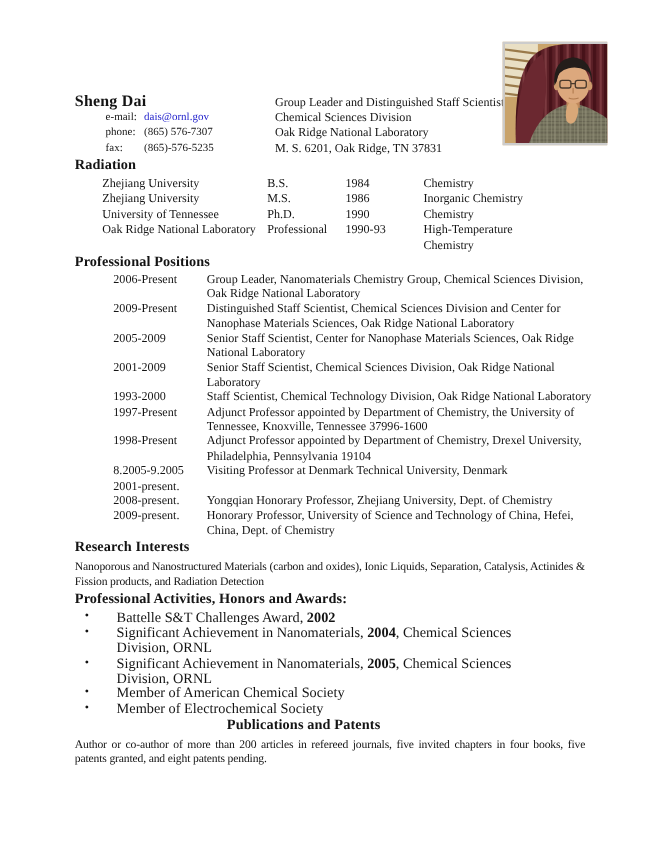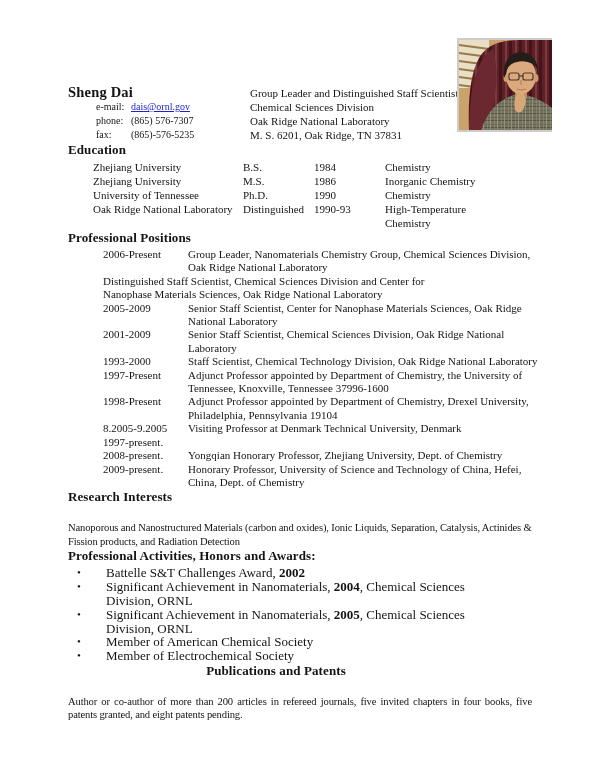--- a/index.html
+++ b/index.html
@@ -20,21 +20,21 @@
 
   
   .header { position: relative; }
   .person-name {
     font-size: 14.5px; font-weight: bold; margin: 0;
     line-height: 16px; letter-spacing: 0.2px;
   }
   .contact-table { margin-left: 28px; }
   .contact-row { display: grid; grid-template-columns: 35px auto; line-height: 14px; font-size: 10px; }
   .contact-value a, .email-link {
-    color: #2222cc; text-decoration: underline; cursor: pointer;
+    color: #2222cc; cursor: pointer;
   }
   .affiliation {
     position: absolute; left: 182px; top: 2px;
     font-size: 11px; line-height: 14px; white-space: nowrap;
   }
   .affiliation div:first-child { margin-bottom: 0; }
 
   
   .photo {
     position: absolute; left: 457px; top: 38px;
@@ -57,21 +57,21 @@
 
   .edu-table { margin: 2px 0 0 25px; font-size: 11px; }
   .edu-row { display: grid; grid-template-columns: 150px 71px 71px auto; line-height: 14px; }
 
   .pos-table { margin: 2px 0 0 35px; font-size: 11px; }
   .pos-row { display: grid; grid-template-columns: 85px auto; line-height: 13.4px; }
   .pos-desc { width: 358px; }
 
   .para {
     font-size: 10.6px; letter-spacing: -0.15px;
-    line-height: 13.5px; margin: 16px 0 0 0; width: 464px;
+    line-height: 13.5px; margin: 4px 0 0 0; width: 464px;
   }
   .para.justified { text-align: justify; }
 
   .bullet-list { margin: 2px 0 0 9px; font-size: 13px; }
   .bullet-row { display: grid; grid-template-columns: 29px auto; line-height: 13.8px; }
   .bullet-row::before {
     content: "\2022";
     font-size: 11px;
   }
   .b { font-weight: bold; }
@@ -152,21 +152,21 @@
       <g stroke="#4a3a2c" stroke-width="1.2" fill="none">
         <rect x="50" y="33" width="10" height="7" rx="2"></rect>
         <rect x="64" y="33" width="10" height="7" rx="2"></rect>
         <path d="M60 36 L64 36"></path>
       </g>
 
       <path d="M62 40 L62 45 M58 49 Q62 51 67 49" stroke="#b07a4e" stroke-width="1" fill="none"></path>
     </svg>
   </div>
 
-  <h2 class="sec sec-edu">Education</h2>
+  <h2 class="sec sec-edu">Radiation</h2>
   <div class="edu-table">
     <div class="edu-row">
       <span>Zhejiang University</span>
       <span>B.S.</span>
       <span>1984</span>
       <span>Chemistry</span>
     </div>
     <div class="edu-row">
       <span>Zhejiang University</span>
       <span>M.S.</span>
@@ -174,33 +174,34 @@
       <span>Inorganic Chemistry</span>
     </div>
     <div class="edu-row">
       <span>University of Tennessee</span>
       <span>Ph.D.</span>
       <span>1990</span>
       <span>Chemistry</span>
     </div>
     <div class="edu-row">
       <span>Oak Ridge National Laboratory</span>
-      <span>Distinguished</span>
+      <span>Professional</span>
       <span>1990-93</span>
       <span>High-Temperature Chemistry</span>
     </div>
   </div>
 
   <h2 class="sec sec-pos">Professional Positions</h2>
   <div class="pos-table">
     <div class="pos-row">
       <span class="pos-date">2006-Present</span>
       <span class="pos-desc">Group Leader, Nanomaterials Chemistry Group, Chemical Sciences Division, Oak Ridge National Laboratory</span>
     </div>
     <div class="pos-row">
+      <span class="pos-date">2009-Present</span>
       <span class="pos-desc">Distinguished Staff Scientist, Chemical Sciences Division and Center for Nanophase Materials Sciences, Oak Ridge National Laboratory</span>
     </div>
     <div class="pos-row">
       <span class="pos-date">2005-2009</span>
       <span class="pos-desc">Senior Staff Scientist, Center for Nanophase Materials Sciences, Oak Ridge National Laboratory</span>
     </div>
     <div class="pos-row">
       <span class="pos-date">2001-2009</span>
       <span class="pos-desc">Senior Staff Scientist, Chemical Sciences Division, Oak Ridge National Laboratory</span>
     </div>
@@ -214,21 +215,21 @@
     </div>
     <div class="pos-row">
       <span class="pos-date">1998-Present</span>
       <span class="pos-desc">Adjunct Professor appointed by Department of Chemistry, Drexel University, Philadelphia, Pennsylvania 19104</span>
     </div>
     <div class="pos-row">
       <span class="pos-date">8.2005-9.2005</span>
       <span class="pos-desc">Visiting Professor at Denmark Technical University, Denmark</span>
     </div>
     <div class="pos-row">
-      <span class="pos-date">1997-present.</span>
+      <span class="pos-date">2001-present.</span>
     </div>
     <div class="pos-row">
       <span class="pos-date">2008-present.</span>
       <span class="pos-desc">Yongqian Honorary Professor, Zhejiang University, Dept. of Chemistry</span>
     </div>
     <div class="pos-row">
       <span class="pos-date">2009-present.</span>
       <span class="pos-desc">Honorary Professor, University of Science and Technology of China, Hefei, China, Dept. of Chemistry</span>
     </div>
   </div>

